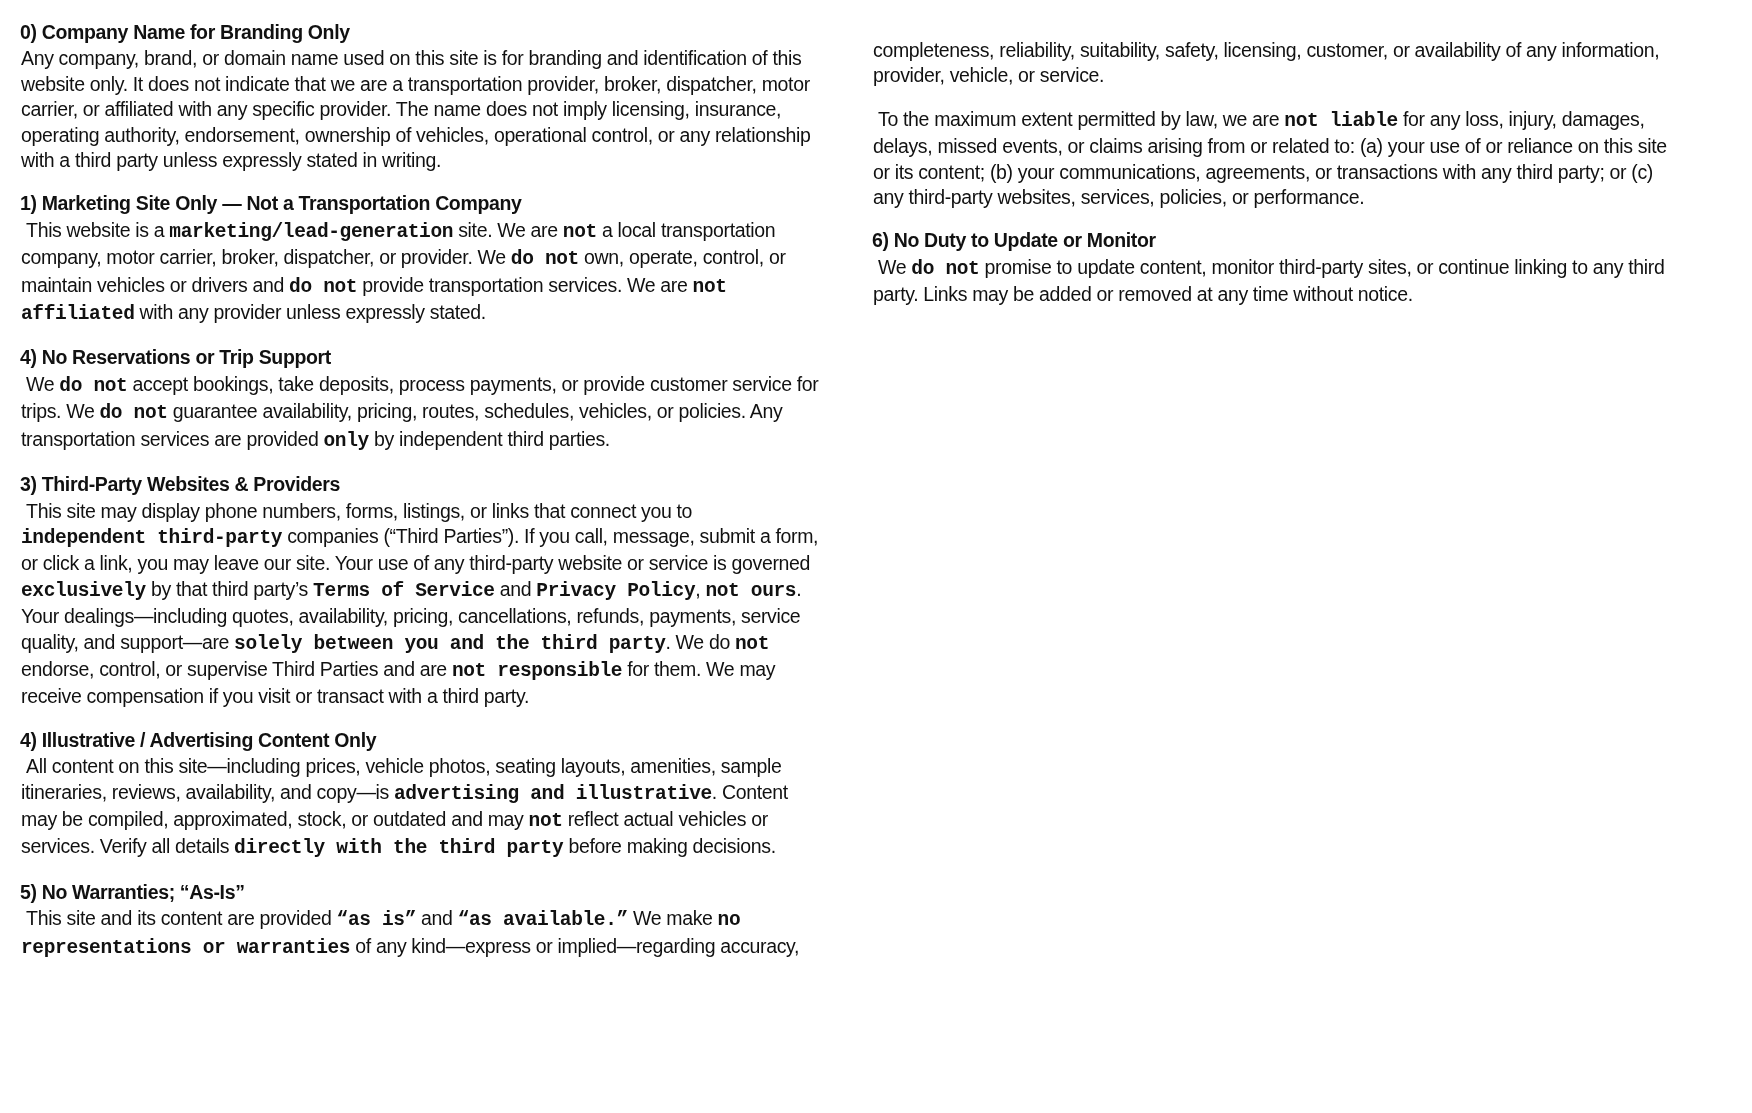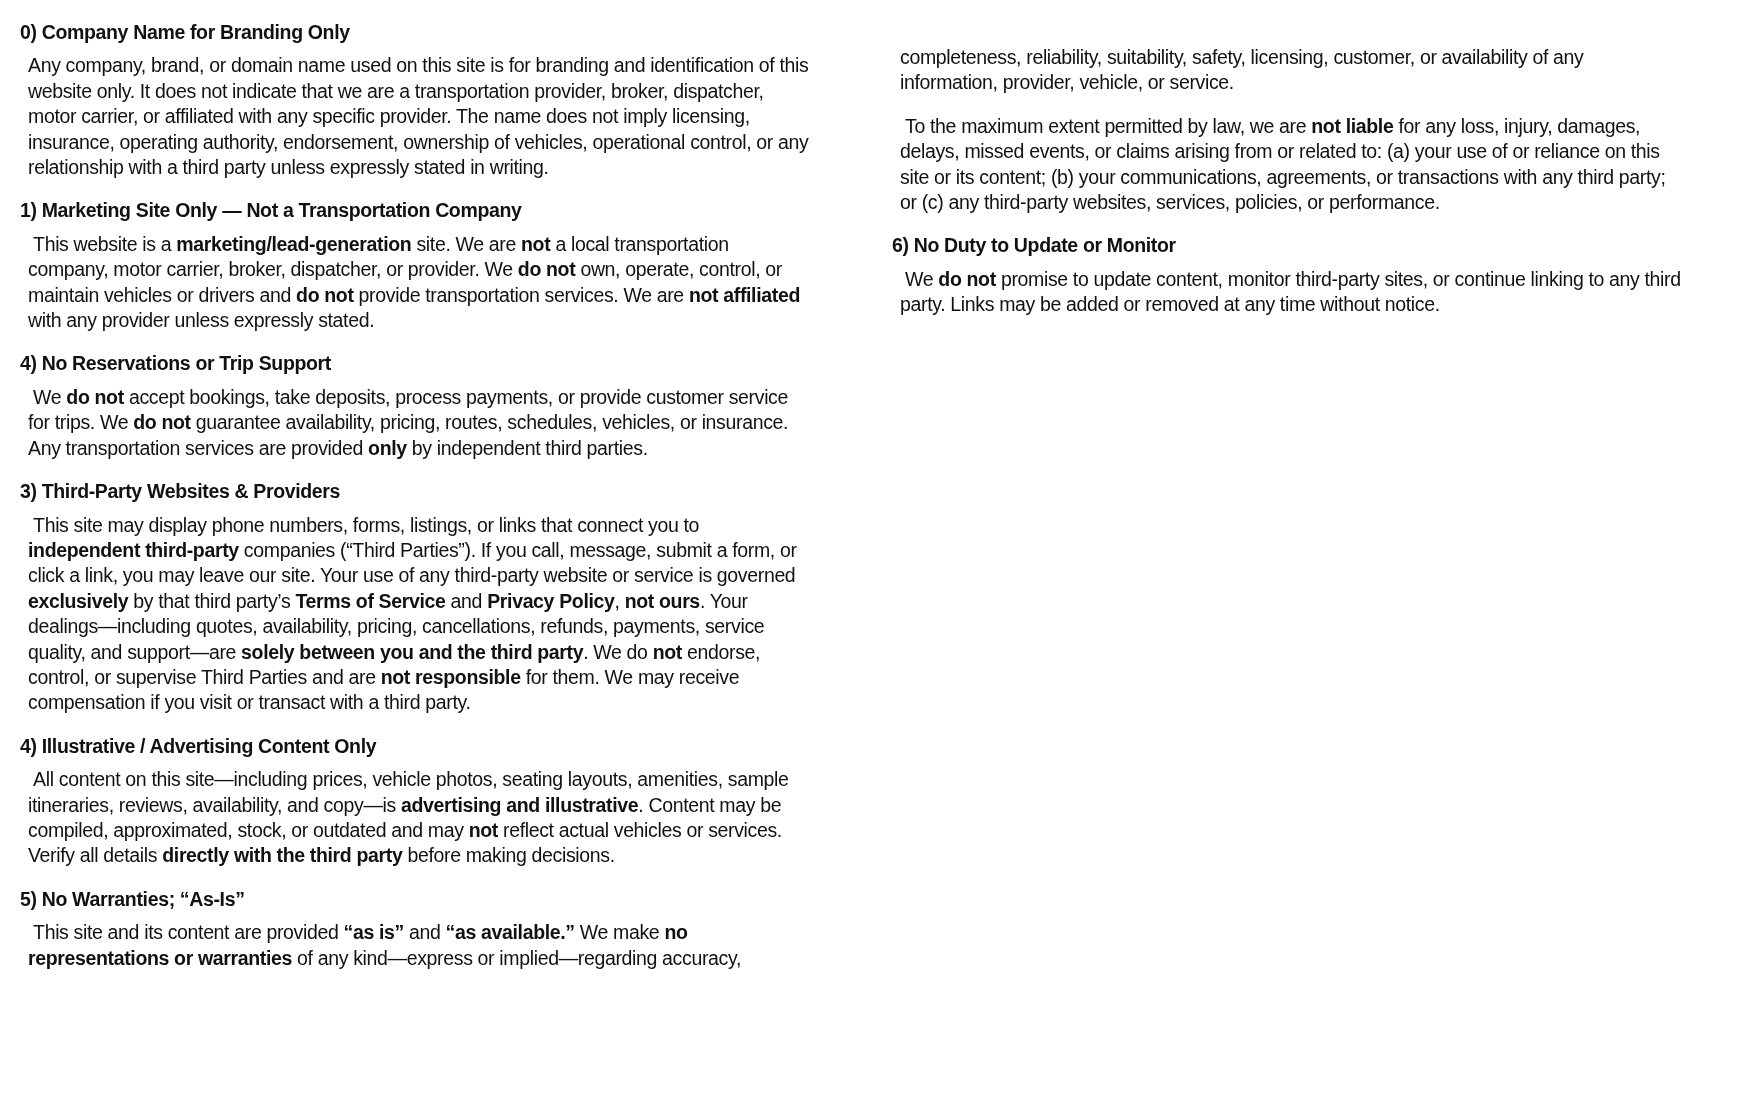--- a/index.html
+++ b/index.html
@@ -13,21 +13,21 @@
     overflow: hidden;
     font-family: "Liberation Sans", sans-serif;
     color: #111111;
   }
   .page {
     box-sizing: border-box;
     display: flex;
     width: 1752px;
     height: 1113px;
     padding: 20px 10px 0 20px;
-    gap: 72px;
+    gap: 52px;
   }
   .column {
     flex: 0 0 800px;
     width: 800px;
     font-size: 19.5px;
     line-height: 25.4px;
     letter-spacing: -0.35px;
   }
   .column.right {
     padding-top: 17px;
@@ -35,43 +35,44 @@
   .section {
     margin: 0 0 18px 0;
   }
   .section h3 {
     margin: 0;
     font-size: inherit;
     line-height: inherit;
     font-weight: 700;
   }
   .section p {
-    margin: 8px;
+    margin: 1px;
     white-space: pre-wrap;
   }
   .section b {
     font-weight: 700;
+    font-family: Liberation Mono, monospace;
   }
 </style>
 </head>
 <body style="color: rgb(17, 17, 17); background: rgb(255, 255, 255);">
 
 <div class="page">
   <div class="column left" id="col-left">
       <div class="section">
         <h3>0) Company Name for Branding Only</h3>
         <p><span>Any company, brand, or domain name used on this site is for branding and identification of this website only. It does not indicate that we are a transportation provider, broker, dispatcher, motor carrier, or affiliated with any specific provider. The name does not imply licensing, insurance, operating authority, endorsement, ownership of vehicles, operational control, or any relationship with a third party unless expressly stated in writing.</span></p>
       </div>
       <div class="section">
         <h3>1) Marketing Site Only — Not a Transportation Company</h3>
         <p><span> This website is a </span><b>marketing/lead-generation</b><span> site. We are </span><b>not</b><span> a local transportation company, motor carrier, broker, dispatcher, or provider. We </span><b>do not</b><span> own, operate, control, or maintain vehicles or drivers and </span><b>do not</b><span> provide transportation services. We are </span><b>not affiliated</b><span> with any provider unless expressly stated.</span></p>
       </div>
       <div class="section">
         <h3>4) No Reservations or Trip Support</h3>
-        <p><span> We </span><b>do not</b><span> accept bookings, take deposits, process payments, or provide customer service for trips. We </span><b>do not</b><span> guarantee availability, pricing, routes, schedules, vehicles, or insurance. Any transportation services are provided </span><b>only</b><span> by independent third parties.</span></p>
+        <p><span> We </span><b>do not</b><span> accept bookings, take deposits, process payments, or provide customer service for trips. We </span><b>do not</b><span> guarantee availability, pricing, routes, schedules, vehicles, or policies. Any transportation services are provided </span><b>only</b><span> by independent third parties.</span></p>
       </div>
       <div class="section">
         <h3>3) Third-Party Websites &amp; Providers</h3>
         <p><span> This site may display phone numbers, forms, listings, or links that connect you to </span><b>independent third-party</b><span> companies (“Third Parties”). If you call, message, submit a form, or click a link, you may leave our site. Your use of any third-party website or service is governed </span><b>exclusively</b><span> by that third party’s </span><b>Terms of Service</b><span> and </span><b>Privacy Policy</b><span>, </span><b>not ours</b><span>. Your dealings—including quotes, availability, pricing, cancellations, refunds, payments, service quality, and support—are </span><b>solely between you and the third party</b><span>. We do </span><b>not</b><span> endorse, control, or supervise Third Parties and are </span><b>not responsible</b><span> for them. We may receive compensation if you visit or transact with a third party.</span></p>
       </div>
       <div class="section">
         <h3>4) Illustrative / Advertising Content Only</h3>
         <p><span> All content on this site—including prices, vehicle photos, seating layouts, amenities, sample itineraries, reviews, availability, and copy—is </span><b>advertising and illustrative</b><span>. Content may be compiled, approximated, stock, or outdated and may </span><b>not</b><span> reflect actual vehicles or services. Verify all details </span><b>directly with the third party</b><span> before making decisions.</span></p>
       </div>
       <div class="section">

